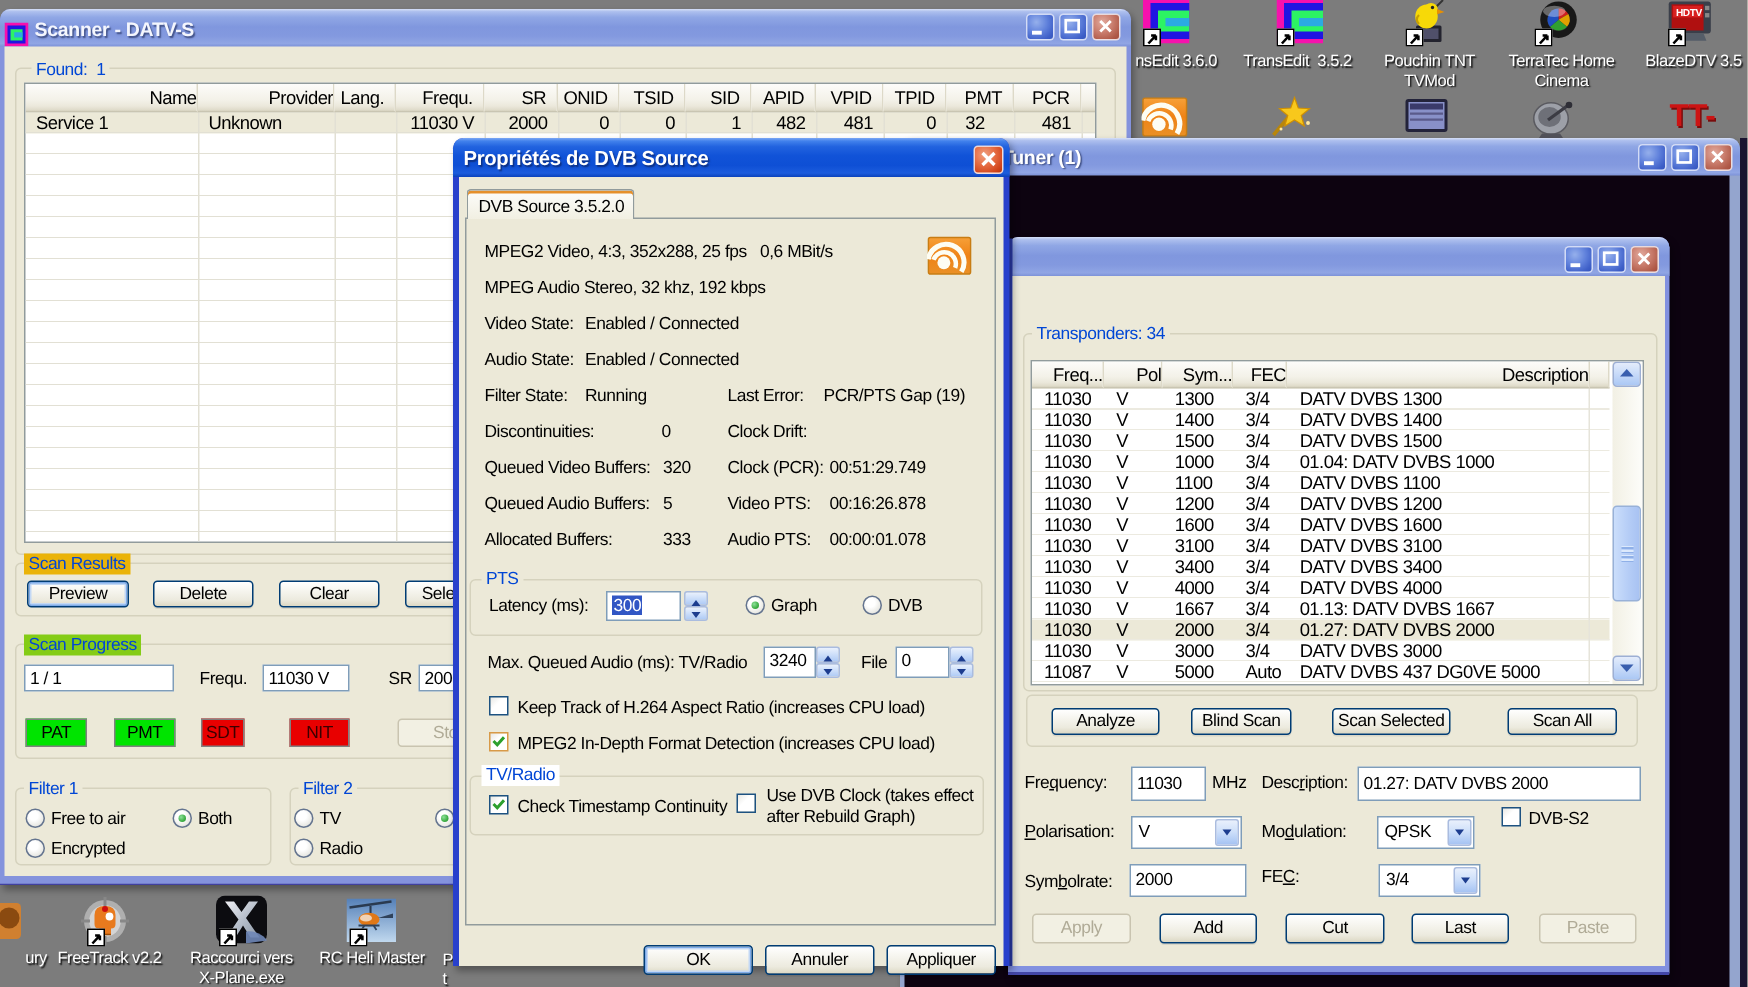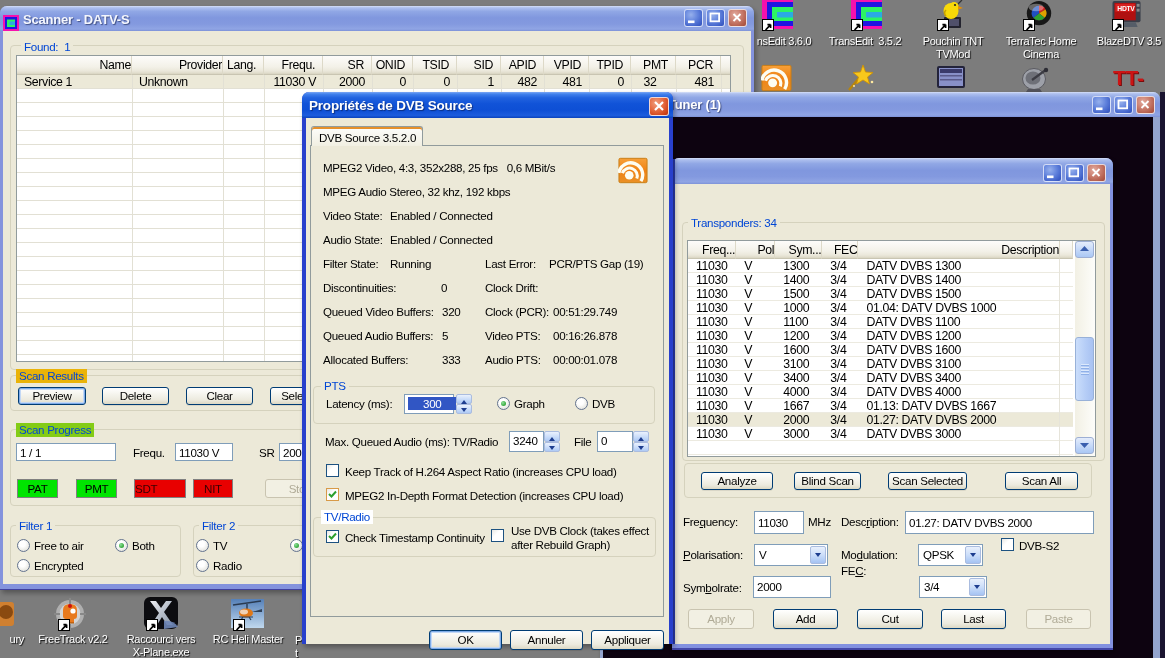--- a/index.html
+++ b/index.html
@@ -137,21 +137,21 @@
     <ellipse cx="13" cy="12" rx="7.5" ry="6.6" fill="#6e7078"></ellipse>
     <path d="M12 14 L27 3" stroke="#3c3c44" stroke-width="2.2"></path>
     <circle cx="26" cy="4" r="2.2" fill="#2e2e36"></circle>
     <path d="M8 23 L20 23 L22 26 L6 26 Z" fill="#52525a"></path>
   </svg>
 <div class="a" style="left:1113px;top:66px;font-weight:bold;font-size:21px;color:#cc1414;text-shadow:1px 1px 0 #7a0c0c">TT-</div>
 <svg class="a" style="left:-8px;top:600px" width="22" height="28" viewBox="0 0 22 28">
     <rect x="2" y="2" width="20" height="24" rx="3" fill="#d08030"></rect>
     <circle cx="14" cy="12" r="7" fill="#8a4a10"></circle>
   </svg>
-<div class="iclbl" style="left:0px;top:633px;width:24px;text-align:right">ury</div>
+<div class="iclbl" style="left:12px;top:633px;width:24px;text-align:center">ury</div>
 <svg class="a" style="left:51px;top:598px" width="38" height="34" viewBox="0 0 38 34">
     <circle cx="19" cy="16" r="14" fill="#b9b9b9" opacity=".85"></circle>
     <circle cx="19" cy="16" r="10.5" fill="#d4d4d4"></circle>
     <path d="M19 0 L19 6 M19 26 L19 32 M3 16 L9 16 M29 16 L35 16" stroke="#888" stroke-width="2"></path>
     <path d="M12 12 Q12 6 19 6 Q26 6 26 12 L26 18 Q26 21 23 21 L23 25 L15 25 L15 21 Q12 21 12 18 Z" fill="#e87a1e"></path>
     <circle cx="22" cy="13" r="2.6" fill="#fff"></circle>
     <circle cx="19" cy="8" r="2" fill="#cc1010"></circle>
     <path d="M15 25 L23 25" stroke="#9a4a00" stroke-width="1"></path>
   </svg>
 <div class="sarr" style="left:58px;top:619px"><svg width="10" height="10" viewBox="0 0 10 10">
@@ -275,21 +275,21 @@
 <div class="lbl" style="left:130px;top:415px">Frequ.</div>
 <div class="edit" style="left:172px;top:412px;width:58px;height:18px">
         <span>11030 V</span>
       </div>
 <div class="lbl" style="left:256px;top:415px">SR</div>
 <div class="edit" style="left:276px;top:412px;width:60px;height:18px">
         <span>2000</span>
       </div>
 <div class="a" style="left:14px;top:448px;width:41px;height:19px;background:#00e400;border:1px solid #808080;text-align:center;line-height:18px">PAT</div>
 <div class="a" style="left:73px;top:448px;width:41px;height:19px;background:#00e400;border:1px solid #808080;text-align:center;line-height:18px">PMT</div>
-<div class="a" style="left:131px;top:448px;width:52px;height:19px;background:#e80000;border:1px solid #808080;line-height:18px;color:#3a0000">SDT</div>
+<div class="a" style="left:131px;top:448px;width:29px;height:19px;background:#e80000;border:1px solid #808080;text-align:center;line-height:18px;color:#3a0000">SDT</div>
 <div class="a" style="left:190px;top:448px;width:40px;height:19px;background:#e80000;border:1px solid #808080;text-align:center;line-height:18px;color:#3a0000">NIT</div>
 <div class="btn dis" style="left:262px;top:448px;width:70px;height:19px;line-height:17px">Stop</div>
 <div class="gb" style="left:7px;top:494px;width:171px;height:52px"></div>
 <div class="lbl blu" style="left:13px;top:488px;background:#ece9d8;padding:0 3px">Filter 1</div>
 <div class="radio" style="left:14px;top:508px"></div>
       <div class="lbl" style="left:31px;top:508px">Free to air</div>
 <div class="radio" style="left:14px;top:528px"></div>
       <div class="lbl" style="left:31px;top:528px">Encrypted</div>
 <div class="radio on" style="left:112px;top:508px"></div>
       <div class="lbl" style="left:129px;top:508px">Both</div>
@@ -454,20 +454,28 @@
               <td style="padding-left:8px"></td>
             </tr>
             <tr>
               <td style="padding-left:8px">11030</td>
               <td style="padding-left:8px">V</td>
               <td style="padding-left:8px">3000</td>
               <td style="padding-left:8px">3/4</td>
               <td style="padding-left:8px">DATV DVBS 3000</td>
               <td style="padding-left:8px"></td>
             </tr>
+            <tr>
+              <td style="padding-left:8px">11087</td>
+              <td style="padding-left:8px">V</td>
+              <td style="padding-left:8px">5000</td>
+              <td style="padding-left:8px">Auto</td>
+              <td style="padding-left:8px">DATV DVBS 437 DG0VE 5000</td>
+              <td style="padding-left:8px"></td>
+            </tr>
           </tbody>
         </table>
         <div class="a" style="left:387px;top:0;width:20px;height:215px;background:linear-gradient(90deg,#f2f0e4,#fdfdfa)">
           <div class="a" style="left:0;top:0;width:19px;height:17px;border:1px solid #9dafd4;border-radius:3px;background:linear-gradient(180deg,#e4ecfb,#cadcf9 45%,#aac7f4)"><svg width="17" height="15">
               <path d="M8.5 4 L13 9 L4 9 Z" fill="#3a5fae"></path>
             </svg></div>
           <div class="a" style="left:0;top:96px;width:19px;height:64px;border:1px solid #98b1d8;border-radius:3px;background:linear-gradient(90deg,#cbdefb,#b4ccf6 60%,#a8c2f2)">
             <div class="a" style="left:5px;top:26px;width:8px;height:11px;background:repeating-linear-gradient(180deg,#dce9fc 0 1px,#8fb0e8 1px 2px,rgba(0,0,0,0) 2px 3px)"></div>
           </div>
           <div class="a" style="left:0;top:196px;width:19px;height:17px;border:1px solid #9dafd4;border-radius:3px;background:linear-gradient(180deg,#e4ecfb,#cadcf9 45%,#aac7f4)"><svg width="17" height="15">
@@ -498,21 +506,21 @@
 <div class="combo" style="left:243px;top:360px;width:65px;height:22px">
         <span class="tx">QPSK</span>
         <span class="cdrop"></span>
       </div>
 <div class="chk" style="left:326px;top:354px"></div>
 <div class="lbl" style="left:344px;top:355px">DVB-S2</div>
 <div class="lbl" style="left:8px;top:397px">Sym<u>b</u>olrate:</div>
 <div class="edit" style="left:78px;top:392px;width:78px;height:22px">
         <span style="top:3px">2000</span>
       </div>
-<div class="lbl" style="left:166px;top:380px">FE<u>C</u>:</div>
+<div class="lbl" style="left:166px;top:394px">FE<u>C</u>:</div>
 <div class="combo" style="left:244px;top:392px;width:68px;height:22px">
         <span class="tx">3/4</span>
         <span class="cdrop"></span>
       </div>
 <div class="btn dis" style="left:13px;top:425px;width:66px;height:20px;line-height:18px">Apply</div>
 <div class="btn" style="left:98px;top:425px;width:65px;height:20px;line-height:18px">Add</div>
 <div class="btn" style="left:182px;top:425px;width:66px;height:20px;line-height:18px">Cut</div>
 <div class="btn" style="left:266px;top:425px;width:65px;height:20px;line-height:18px">Last</div>
 <div class="btn dis" style="left:351px;top:425px;width:65px;height:20px;line-height:18px">Paste</div>
 </div>
@@ -565,21 +573,21 @@
         </defs>
         <rect x="1" y="1" width="30" height="26" rx="1.5" fill="url(#og)" stroke="#c87d14" stroke-width="1"></rect>
         <circle cx="12" cy="19" r="4.6" fill="#fdfdf3"></circle>
         <path d="M4.6 16.8 A 8 8 0 1 1 20 22.6" stroke="#fdfdf3" stroke-width="3.2" fill="none"></path>
         <path d="M0.9 16.5 A 12.8 12.8 0 1 1 24.4 25.4" stroke="#fdfdf3" stroke-width="3.6" fill="none"></path>
       </svg>
 <div class="gb" style="left:7px;top:268px;width:342px;height:38px"></div>
 <div class="lbl blu" style="left:15px;top:261px;background:#ece9d8;padding:0 3px">PTS</div>
 <div class="lbl" style="left:20px;top:279px">Latency (ms):</div>
 <div class="edit" style="left:98px;top:276px;width:50px;height:20px">
-        <span style="background:#3156c4;color:#fff;padding:0 15px">300</span>
+        <span style="background:#3156c4;color:#fff;padding:0 1px">300</span>
       </div>
 <div class="spin" style="left:150px;top:276px;height:20px">
         <span class="u"></span>
         <span class="d"></span>
       </div>
 <div class="radio on" style="left:191px;top:279px"></div>
       <div class="lbl" style="left:208px;top:279px">Graph</div>
 <div class="radio" style="left:269px;top:279px"></div>
       <div class="lbl" style="left:286px;top:279px">DVB</div>
 <div class="lbl" style="left:19px;top:317px">Max. Queued Audio (ms): TV/Radio</div>

